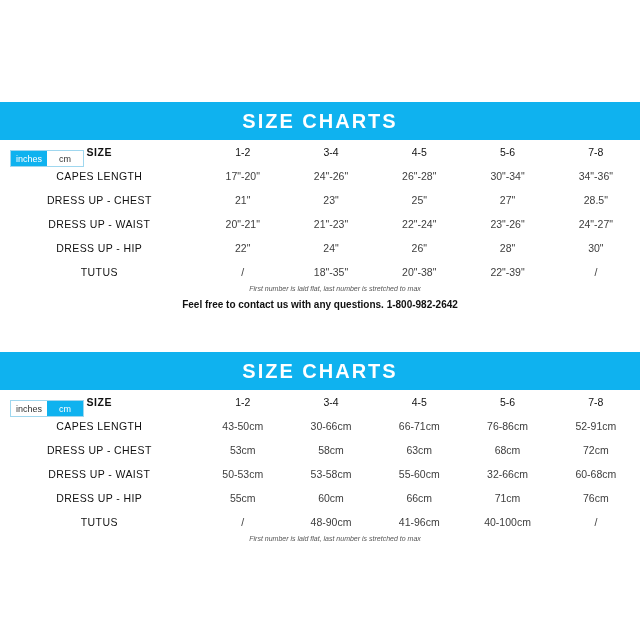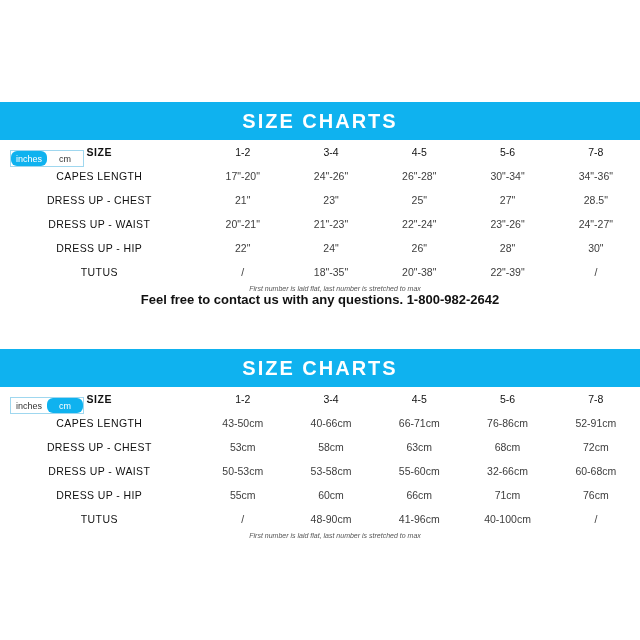--- a/index.html
+++ b/index.html
@@ -51,21 +51,20 @@
     box-sizing: border-box;
   }
   .unit-toggle .unit {
     flex: 1;
     font-size: 9px;
     display: flex;
     align-items: center;
     justify-content: center;
     color: #333333;
     box-sizing: border-box;
-    border-radius: 6px;
   }
   .unit-toggle .unit.active {
     background: #0fb2ef;
     color: #ffffff;
   }
 
   table.size-table {
     width: 640px;
     border-collapse: collapse;
     table-layout: fixed;
@@ -106,23 +105,24 @@
   .footnote {
     text-align: center;
     font-size: 7px;
     font-style: italic;
     color: #555555;
     margin-top: 1px;
     padding-left: 30px;
   }
   .contact {
     text-align: center;
-    font-size: 13px;
+    font-size: 10px;
     font-weight: bold;
     color: #111111;
+    margin-top: 7px;
   }
   .spacer-big { height: 42px; }
 </style>
 </head>
 <body>
 
 <div class="page">
 
   <div class="chart-block first">
 
@@ -235,21 +235,21 @@
           <th class="head-cell">3-4</th>
           <th class="head-cell">4-5</th>
           <th class="head-cell">5-6</th>
           <th class="head-cell">7-8</th>
         </tr>
       </thead>
       <tbody>
         <tr>
           <td class="row-label">CAPES LENGTH</td>
           <td class="data-cell">43-50cm</td>
-          <td class="data-cell">40-66cm</td>
+          <td class="data-cell">30-66cm</td>
           <td class="data-cell">66-71cm</td>
           <td class="data-cell">76-86cm</td>
           <td class="data-cell">52-91cm</td>
         </tr>
         <tr>
           <td class="row-label">DRESS UP - CHEST</td>
           <td class="data-cell">53cm</td>
           <td class="data-cell">58cm</td>
           <td class="data-cell">63cm</td>
           <td class="data-cell">68cm</td>

